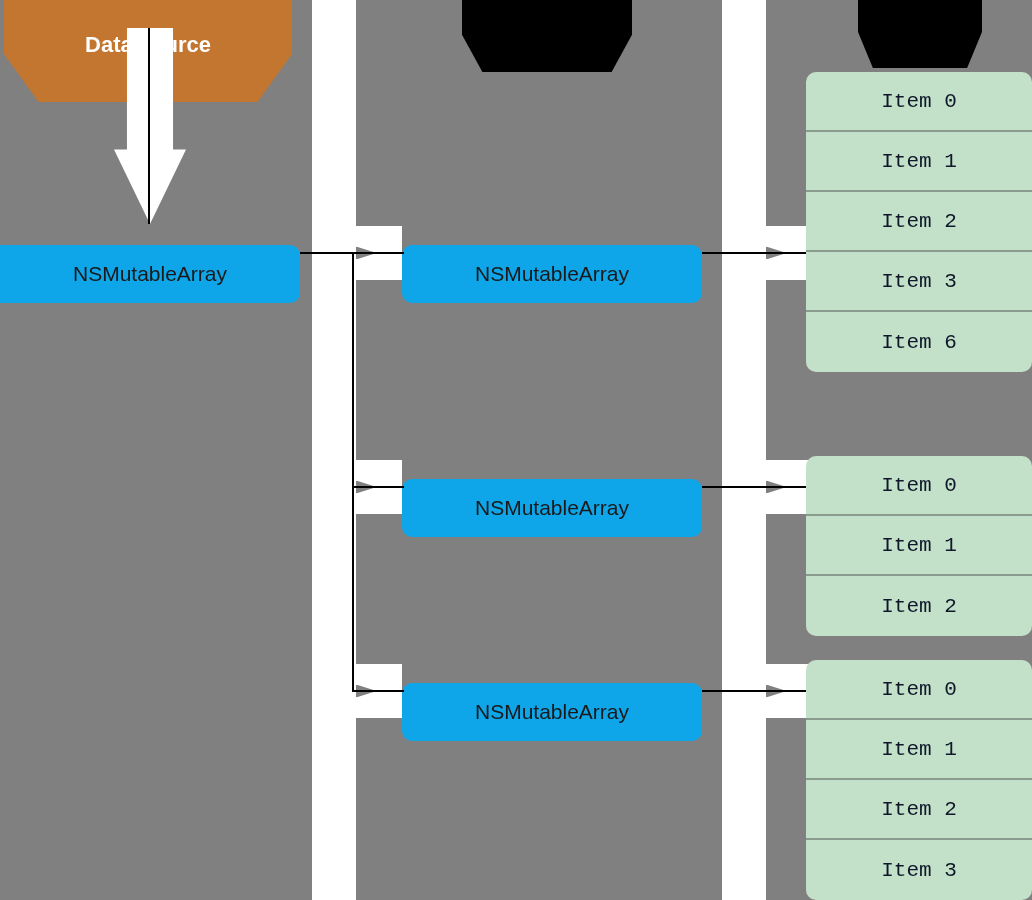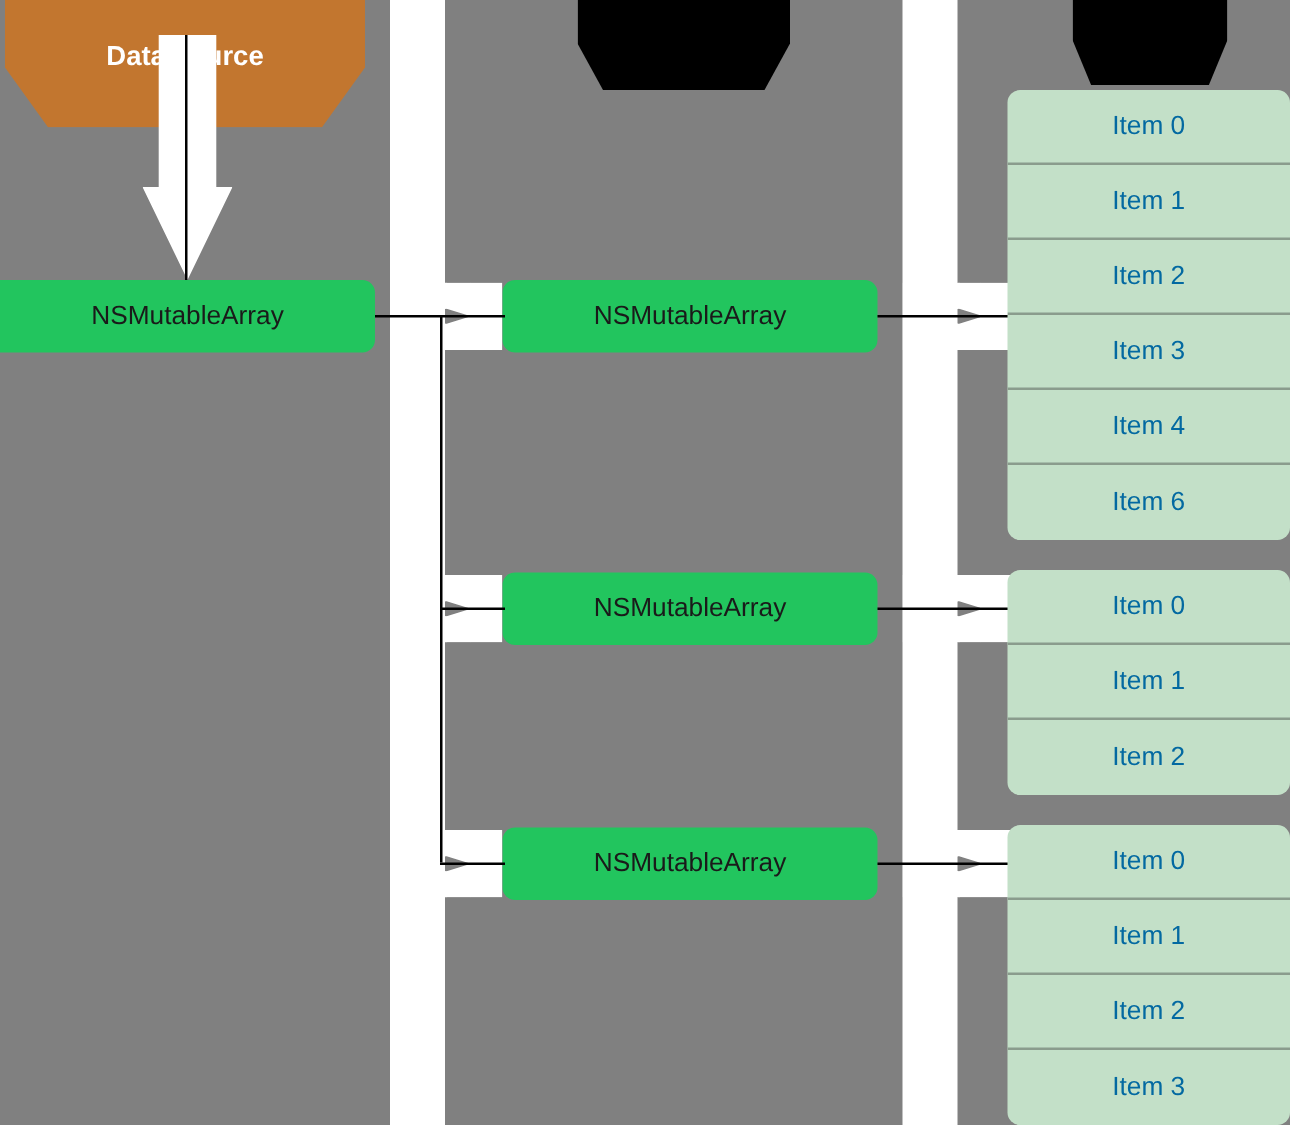--- a/index.html
+++ b/index.html
@@ -87,28 +87,29 @@
     left: 148px;
     top: 28px;
     width: 2px;
     height: 196px;
     background: #000000;
   }
 
   
   .array-box {
     position: absolute;
-    background: #22c55e;
+    background: #0ea5e9;
     border-radius: 10px;
     display: flex;
     align-items: center;
     justify-content: center;
     color: #1a1a1a;
     font-size: 21px;
     box-sizing: border-box;
+    margin-top: 21px;
   }
   #array-root   { left: 0px;   top: 224px; width: 300px; height: 58px; border-radius: 0 10px 10px 0; }
   #array-sec-0  { left: 402px; top: 224px; width: 300px; height: 58px; }
   #array-sec-1  { left: 402px; top: 458px; width: 300px; height: 58px; }
   #array-sec-2  { left: 402px; top: 662px; width: 300px; height: 58px; }
 
   
   .item-group {
     position: absolute;
     left: 806px;
@@ -117,23 +118,24 @@
     border-radius: 10px;
     overflow: hidden;
     box-sizing: border-box;
   }
   .item-cell {
     height: 60px;
     display: flex;
     align-items: center;
     justify-content: center;
     font-size: 21px;
-    color: #0369a1;
+    color: #0f172a;
     border-bottom: 2px solid #8A9C8D;
     box-sizing: border-box;
+    font-family: Liberation Mono, monospace;
   }
   .item-cell:last-child { border-bottom: none; }
   #item-group-0 { top: 72px; }
   #item-group-1 { top: 456px; }
   #item-group-2 { top: 660px; }
   .notch-left {
     position: absolute;
     width: 46px;
     background: #ffffff;
     clip-path: polygon(0 0, 100% 0, 100% 38%, 55% 50%, 100% 62%, 100% 100%, 0 100%);
@@ -239,21 +241,20 @@
   <div class="notch-left" style="left:722px; top:664px; height:54px;"></div>
   <div class="notch-right" style="left:766px; top:664px; height:54px;"></div>
   <div class="arrow-head-right" style="left:784px; top:664px;"></div>
   <div class="line-h" style="left:702px; top:690px; width:110px;"></div>
 
   <div id="item-group-0" class="item-group">
     <div class="item-cell">Item 0</div>
     <div class="item-cell">Item 1</div>
     <div class="item-cell">Item 2</div>
     <div class="item-cell">Item 3</div>
-    <div class="item-cell">Item 4</div>
     <div class="item-cell">Item 6</div>
   </div>
 
   <div id="item-group-1" class="item-group">
     <div class="item-cell">Item 0</div>
     <div class="item-cell">Item 1</div>
     <div class="item-cell">Item 2</div>
   </div>
 
   <div id="item-group-2" class="item-group">

